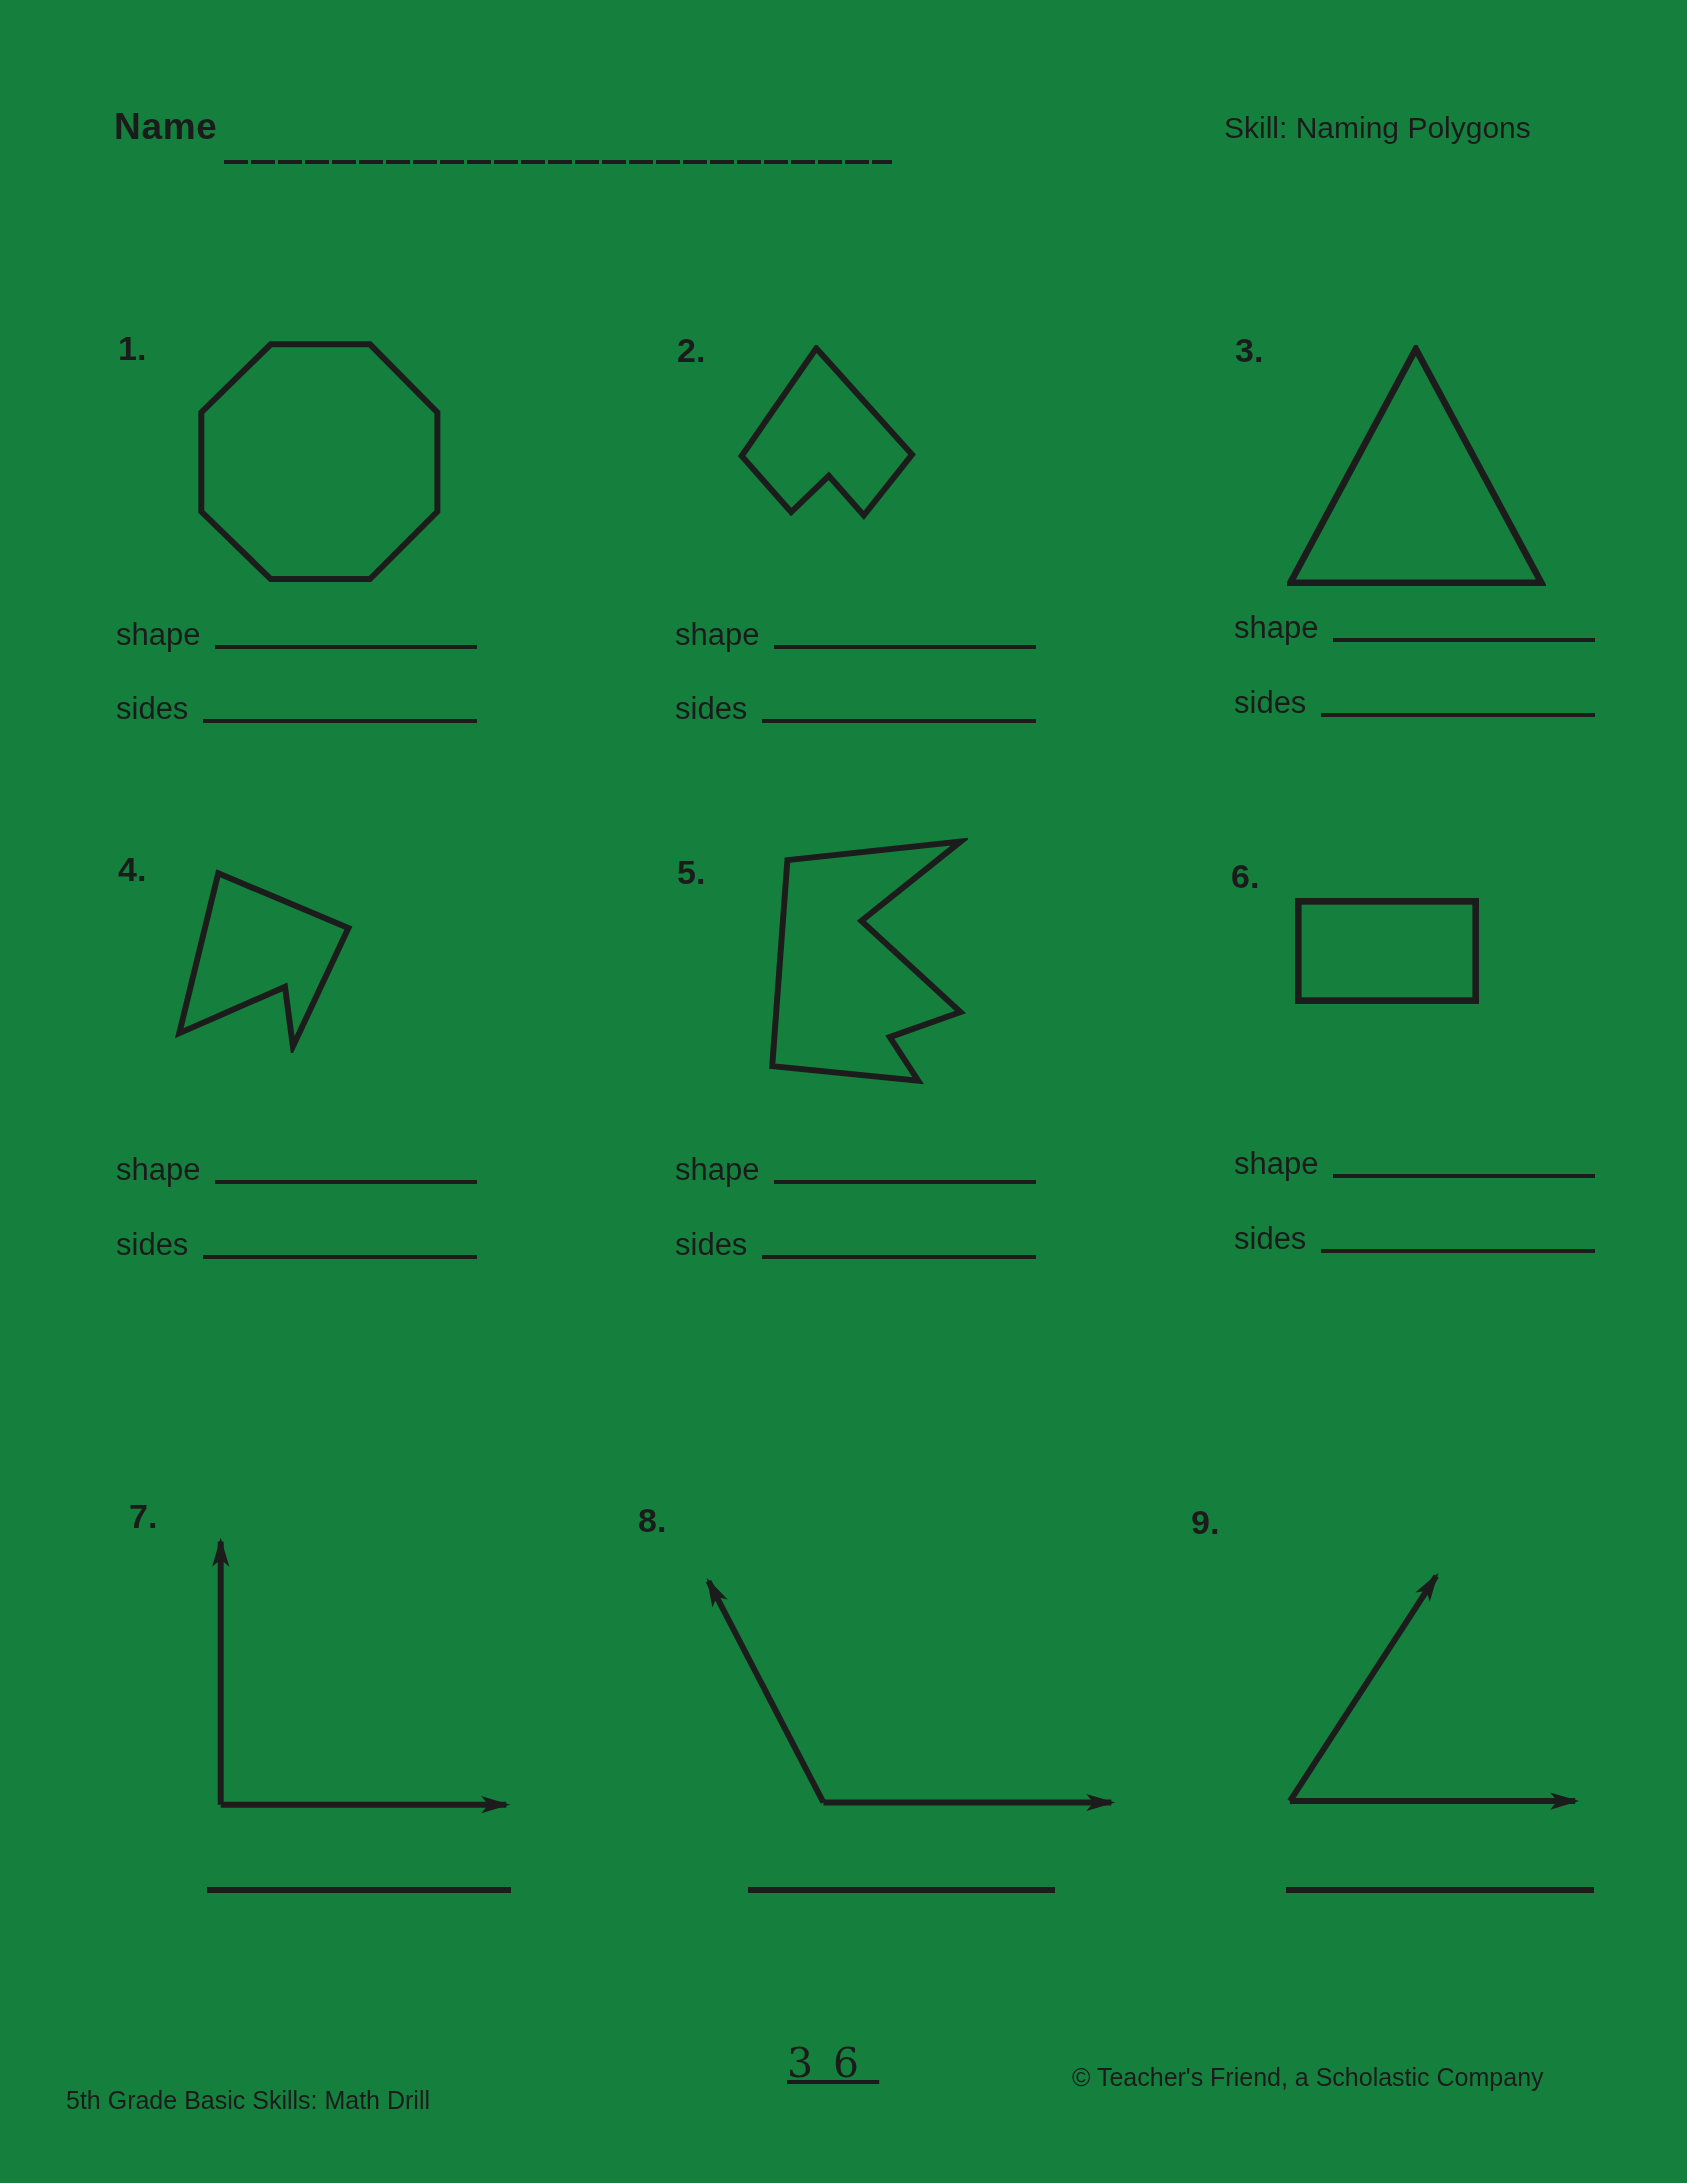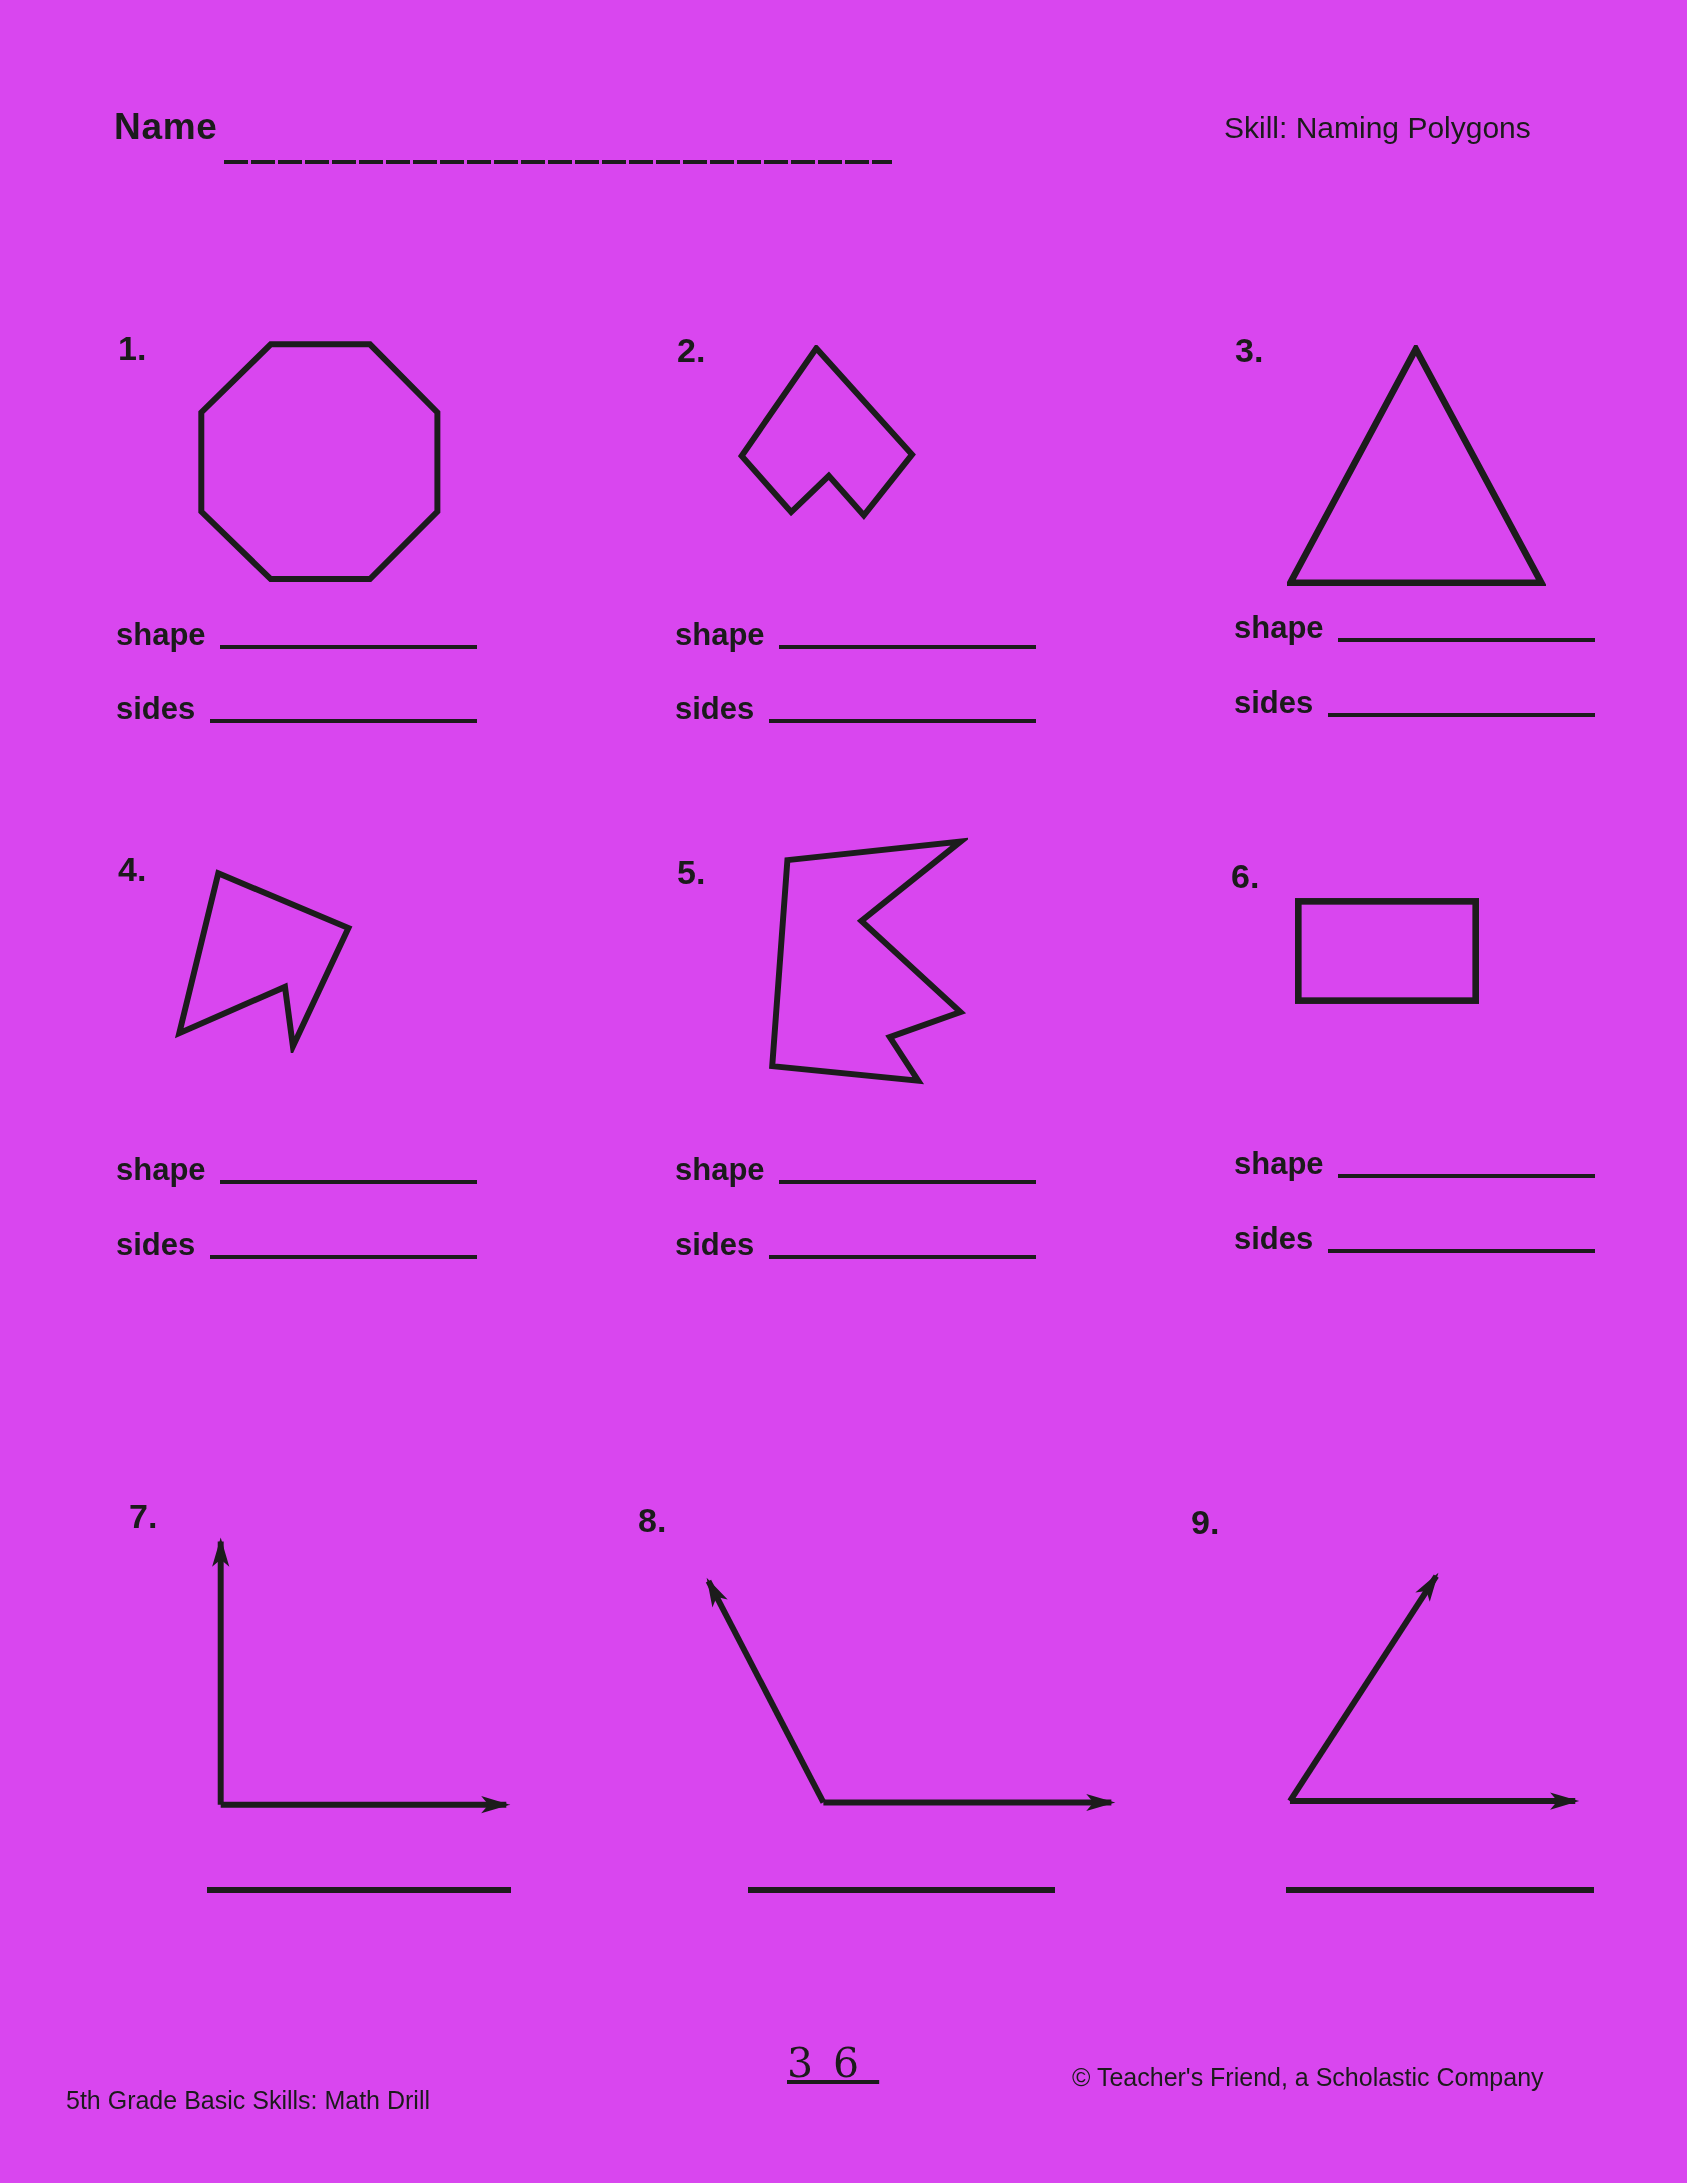--- a/index.html
+++ b/index.html
@@ -1,30 +1,30 @@
 <!DOCTYPE html>
 <html style="font-size:10.6px"><head>
 <meta charset="utf-8">
 <style>
   html,body{margin:0;padding:0;background:#e8e8e8;}
   .page{
-    position:relative;width:1687px;height:2183px;background:#d946ef;
+    position:relative;width:1687px;height:2183px;background:#15803d;
     font-family:"Liberation Sans",sans-serif;color:#1b1b1b;overflow:hidden;
   }
   .abs{position:absolute;}
   .name-label{left:114px;top:106px;font-size:37px;font-weight:bold;letter-spacing:0.7px;}
   .name-line{
     left:224px;top:160px;width:668px;height:4px;
     background:repeating-linear-gradient(90deg,#1c1c1c 0 24px,rgba(0,0,0,0) 24px 27px);
   }
   .skill-label{left:1224px;top:111px;font-size:30px;}
   .instr1{left:114px;top:193px;font-size:33px;font-weight:bold;}
   .instr2{left:114px;top:1326px;font-size:33px;font-weight:bold;}
   .pnum{font-size:34px;font-weight:bold;}
-  .fieldrow{display:flex;align-items:flex-end;width:361px;font-weight:bold;}
+  .fieldrow{display:flex;align-items:flex-end;width:361px;}
   .fieldrow .lbl{font-size:31px;line-height:1;padding-right:14.6px;}
   .fieldrow .blank{flex:1;height:4px;background:#1c1c1c;margin-bottom:1.3px;}
   svg.fig{display:block;}
   svg.fig *{vector-effect:none;}
   .ansline{height:6px;background:#1c1c1c;}
   .footer-left{left:66px;top:2063px;font-size:25px;margin-top:23px;}
   .footer-right{left:1072px;top:2063px;width:543px;text-align:left;font-size:25px;}
   .page-number{left:787px;top:2039px;font-size:41px;font-family:"DejaVu Serif",serif;letter-spacing:20px;text-decoration:underline;}
   .defs{position:absolute;width:0;height:0;overflow:hidden;}
 </style>

